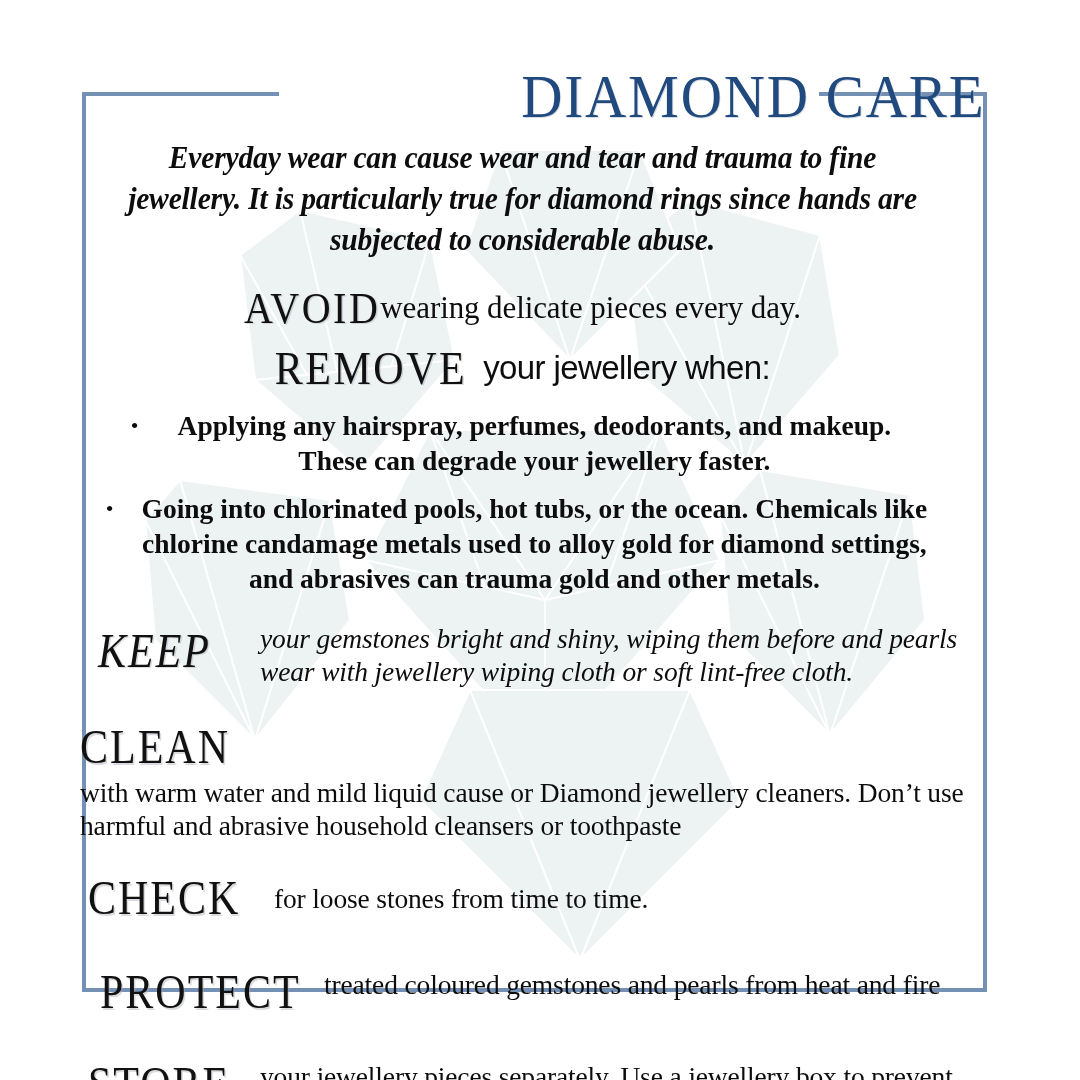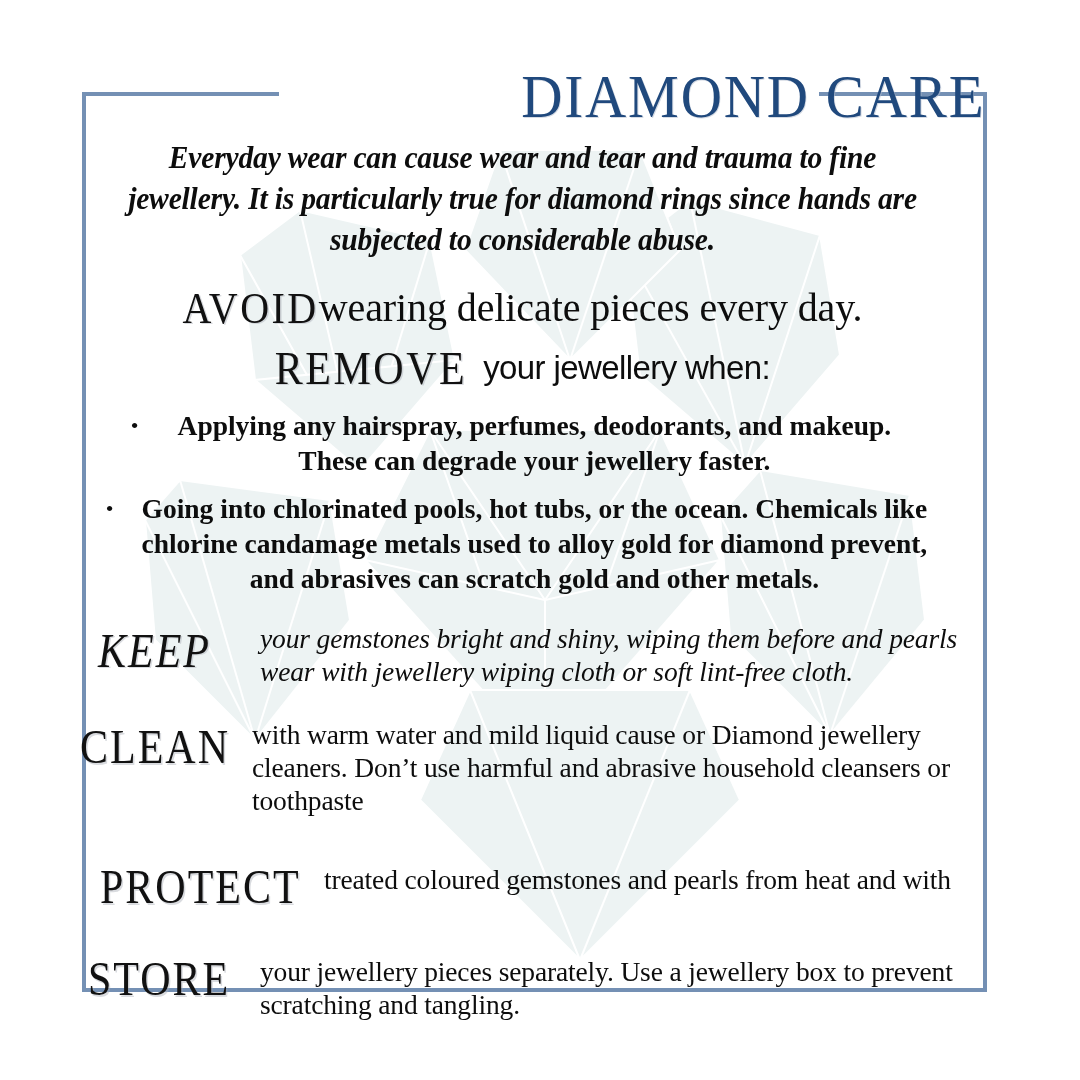--- a/index.html
+++ b/index.html
@@ -110,21 +110,21 @@
     color: #111111;
     text-shadow: 1.5px 1.5px 0 rgba(170,175,185,0.45);
     transform: scaleY(1.12);
     display: inline-block;
     vertical-align: middle;
   }
 
   .avoid .kw-display { font-size: 40px; }
   .avoid .tail {
     font-family: "Liberation Serif", "DejaVu Serif", serif;
-    font-size: 40px;
+    font-size: 31px;
     letter-spacing: -0.1px;
     margin-left: 0;
     vertical-align: middle;
   }
 
   .remove .kw-display { font-size: 42px; }
   .remove .tail {
     font-family: "Liberation Sans", "DejaVu Sans", sans-serif;
     font-size: 33px;
     letter-spacing: -0.6px;
@@ -178,21 +178,21 @@
     font-family: "Liberation Serif", "DejaVu Serif", serif;
     font-size: 27.5px;
     line-height: 33px;
     letter-spacing: -0.15px;
   }
 
   #blk-keep    { margin-top: 22px; padding-left: 24px; font-style: italic; }
   #blk-keep .kw    { font-size: 42px; letter-spacing: 2px; padding-top: 8px; width: 162px; }
   #blk-keep .desc  { padding-top: 4px; }
 
-  #blk-clean   { margin-top: 24px; padding-left: 6px; }
+  #blk-clean   { margin-top: 24px; padding-left: 6px; flex-direction: column; }
   #blk-clean .kw   { font-size: 42px; letter-spacing: 2px; padding-top: 10px; width: 172px; }
   #blk-clean .desc { padding-top: 6px; }
 
   #blk-check   { margin-top: 28px; padding-left: 14px; }
   #blk-check .kw   { font-size: 42px; letter-spacing: 2px; padding-top: 4px; width: 186px; }
   #blk-check .desc { padding-top: 12px; }
 
   #blk-protect { margin-top: 42px; padding-left: 26px; }
   #blk-protect .kw   { font-size: 42px; letter-spacing: 2px; padding-top: 4px; width: 224px; }
   #blk-protect .desc { padding-top: 4px; }
@@ -260,38 +260,42 @@
     <span class="kw-display">REMOVE</span><span class="tail">your jewellery when:</span>
   </div>
 
   <div class="bullets">
     <div class="bullet-row b1">
       <span class="bullet-dot">•</span>
       <span class="bullet-text">Applying any hairspray, perfumes, deodorants, and makeup. These can degrade your jewellery faster.</span>
     </div>
     <div class="bullet-row b2">
       <span class="bullet-dot">•</span>
-      <span class="bullet-text">Going into chlorinated pools, hot tubs, or the ocean. Chemicals like chlorine candamage metals used to alloy gold for diamond prevent, and abrasives can scratch gold and other metals.</span>
+      <span class="bullet-text">Going into chlorinated pools, hot tubs, or the ocean. Chemicals like chlorine candamage metals used to alloy gold for diamond settings, and abrasives can trauma gold and other metals.</span>
     </div>
   </div>
 
   <div class="kw-block" id="blk-keep">
     <div class="kw">KEEP</div>
     <div class="desc">your gemstones bright and shiny, wiping them before and pearls wear with jewellery wiping cloth or soft lint-free cloth.</div>
   </div>
 
   <div class="kw-block" id="blk-clean">
     <div class="kw">CLEAN</div>
     <div class="desc">with warm water and mild liquid cause or Diamond jewellery cleaners. Don’t use harmful and abrasive household cleansers or toothpaste</div>
   </div>
 
+  <div class="kw-block" id="blk-check">
+    <div class="kw">CHECK</div>
+    <div class="desc">for loose stones from time to time.</div>
+  </div>
 
   <div class="kw-block" id="blk-protect">
     <div class="kw">PROTECT</div>
-    <div class="desc">treated coloured gemstones and pearls from heat and with</div>
+    <div class="desc">treated coloured gemstones and pearls from heat and fire</div>
   </div>
 
   <div class="kw-block" id="blk-store">
     <div class="kw">STORE</div>
     <div class="desc">your jewellery pieces separately. Use a jewellery box to prevent scratching and tangling.</div>
   </div>
 
 </div>
 
 </body></html>

